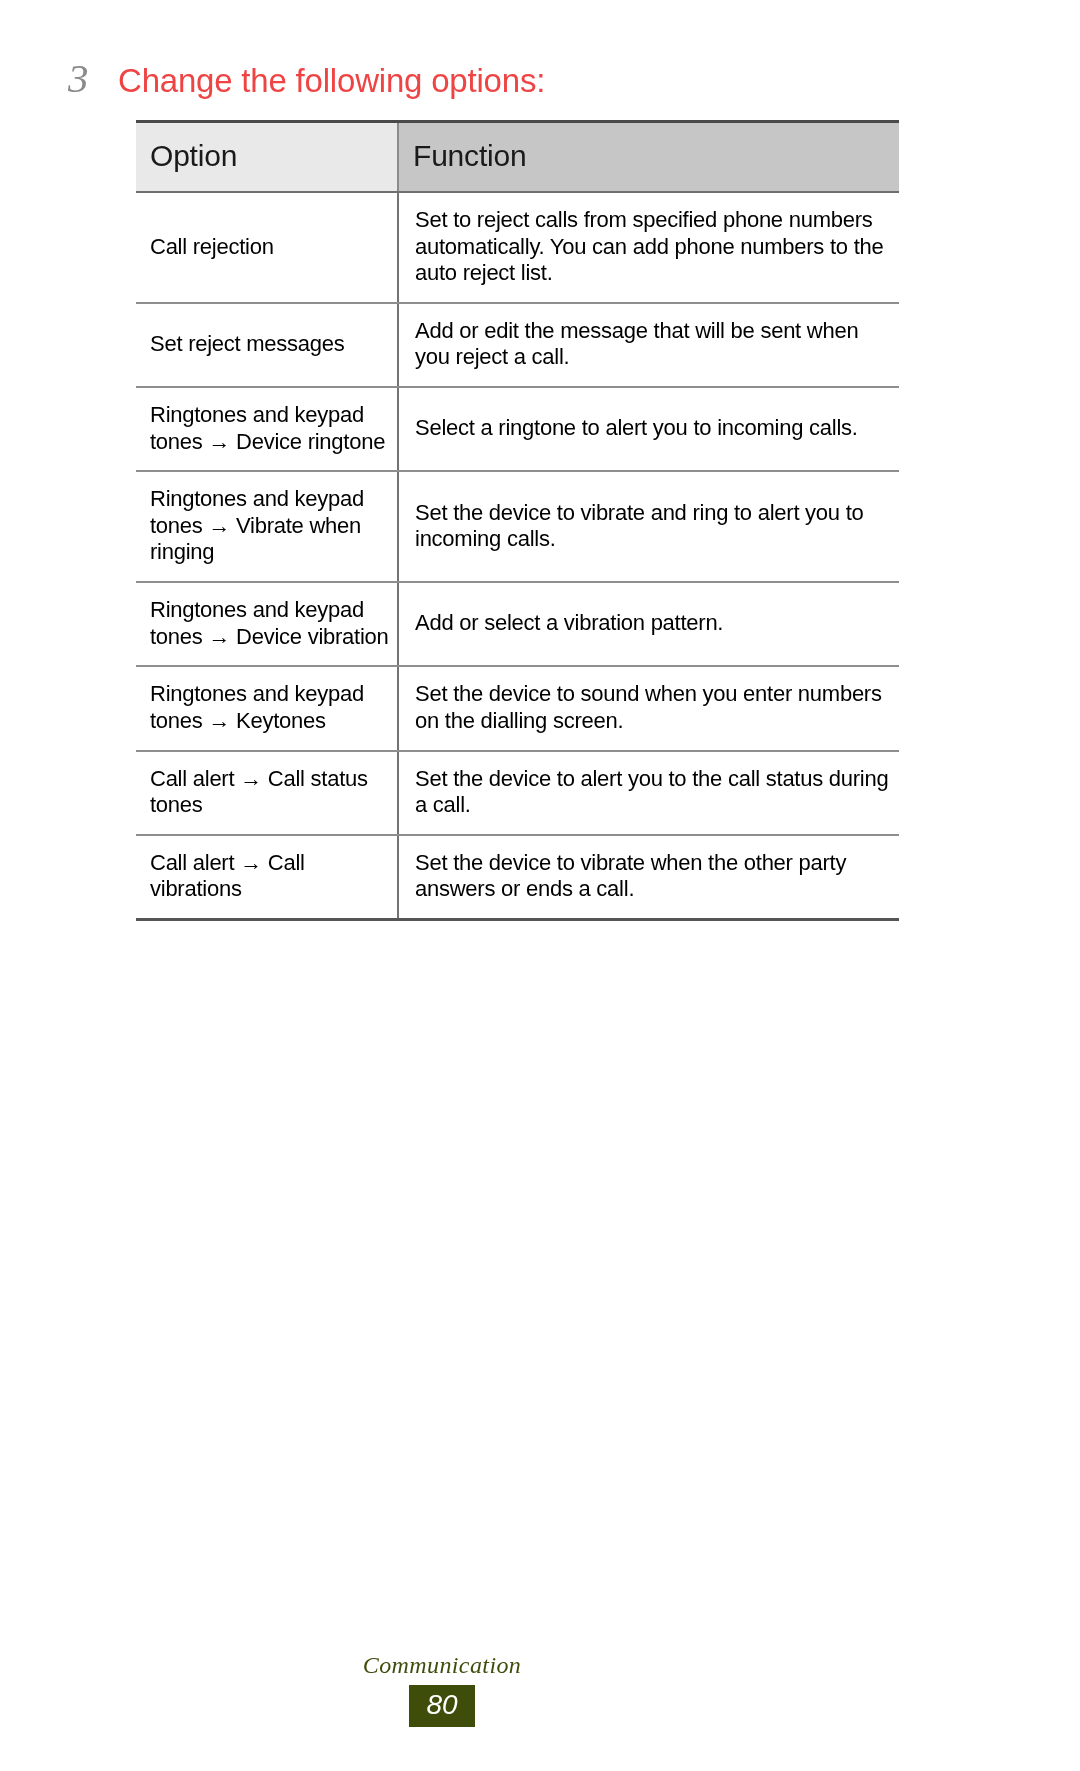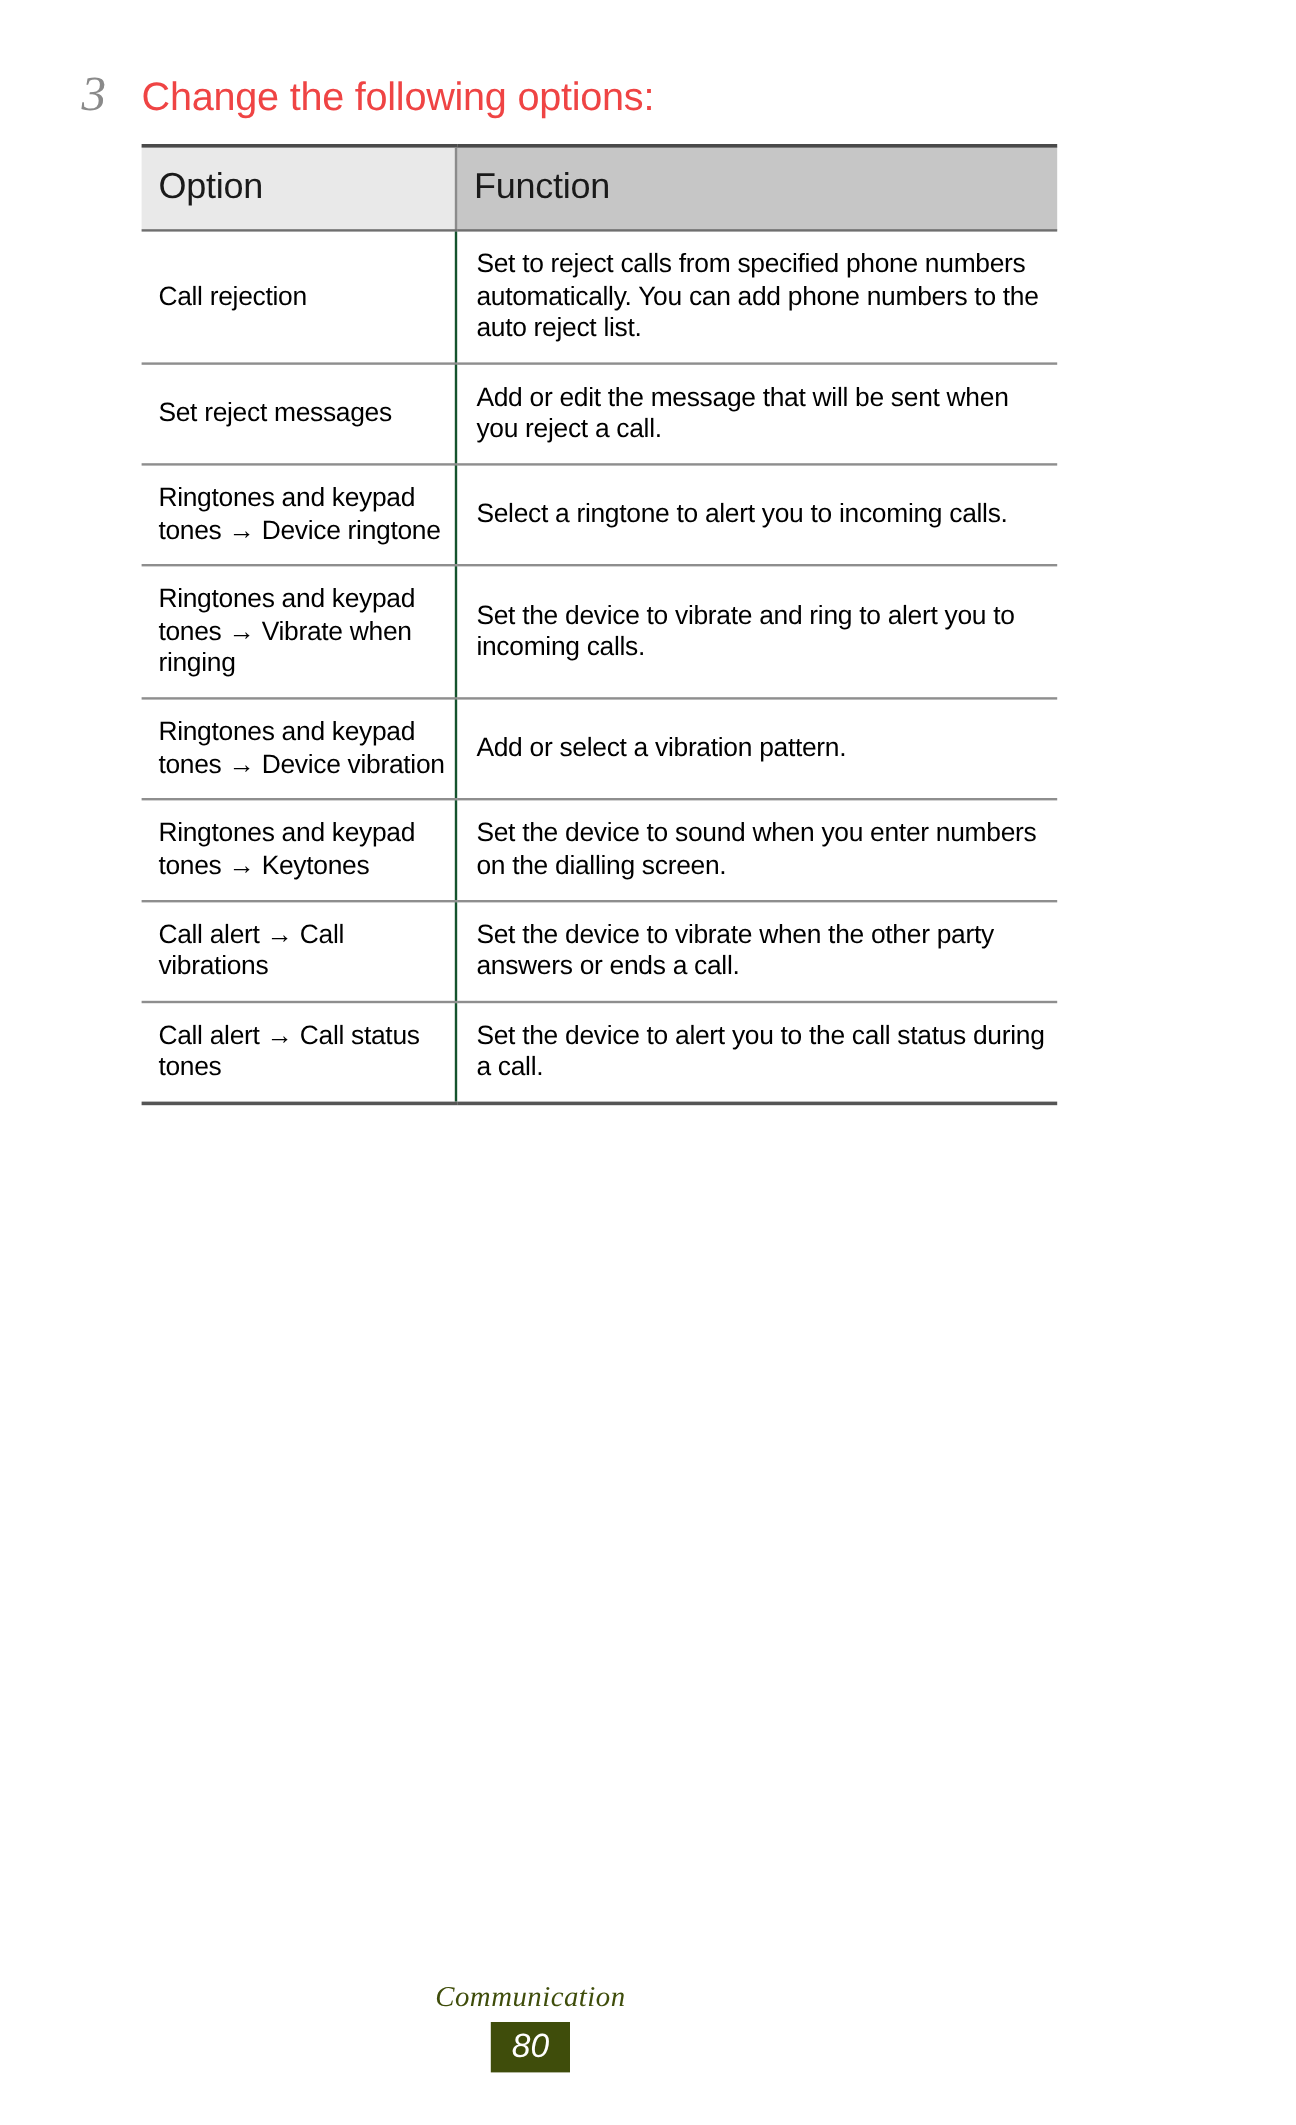--- a/index.html
+++ b/index.html
@@ -46,21 +46,21 @@
     font-family: "Liberation Sans", sans-serif;
     font-size: 33px;
     color: #ef4444;
     line-height: 1.1;
     letter-spacing: -0.2px;
   }
 
   
   .opt-table {
     position: absolute;
-    left: 118px;
+    left: 136px;
     top: 120px;
     width: 763px;
     border-collapse: collapse;
     table-layout: fixed;
   }
   .opt-table col.c-option { width: 262px; }
   .opt-table col.c-function { width: 501px; }
 
   .opt-table thead th {
     text-align: left;
@@ -85,21 +85,21 @@
   .opt-table tbody td {
     vertical-align: middle;
     font-size: 22px;
     line-height: 1.21;
     color: #000000;
     padding: 14px 10px 15px 14px;
     border-bottom: 2px solid #8e8e8e;
     letter-spacing: -0.25px;
   }
   .opt-table tbody td.cell-option {
-    border-right: 2px solid #14532d;
+    border-right: 2px solid #737373;
     padding-right: 6px;
   }
   .opt-table tbody tr:last-child td {
     border-bottom: 3px solid #555555;
   }
   .opt-table tbody td.cell-function {
     padding-left: 16px;
     padding-right: 4px;
   }
 
@@ -173,26 +173,26 @@
         </tr>
         <tr>
           <td class="cell-option">Ringtones and keypad tones → Device vibration</td>
           <td class="cell-function">Add or select a vibration pattern.</td>
         </tr>
         <tr>
           <td class="cell-option">Ringtones and keypad tones → Keytones</td>
           <td class="cell-function">Set the device to sound when you enter numbers on the dialling screen.</td>
         </tr>
         <tr>
+          <td class="cell-option">Call alert → Call status tones</td>
+          <td class="cell-function">Set the device to alert you to the call status during a call.</td>
+        </tr>
+        <tr>
           <td class="cell-option">Call alert → Call vibrations</td>
           <td class="cell-function">Set the device to vibrate when the other party answers or ends a call.</td>
-        </tr>
-        <tr>
-          <td class="cell-option">Call alert → Call status tones</td>
-          <td class="cell-function">Set the device to alert you to the call status during a call.</td>
         </tr>
       </tbody>
   </table>
 
   <div class="footer">
     <span class="footer-section">Communication</span>
     <span class="footer-pagebox">80</span>
   </div>
 
 </div>

